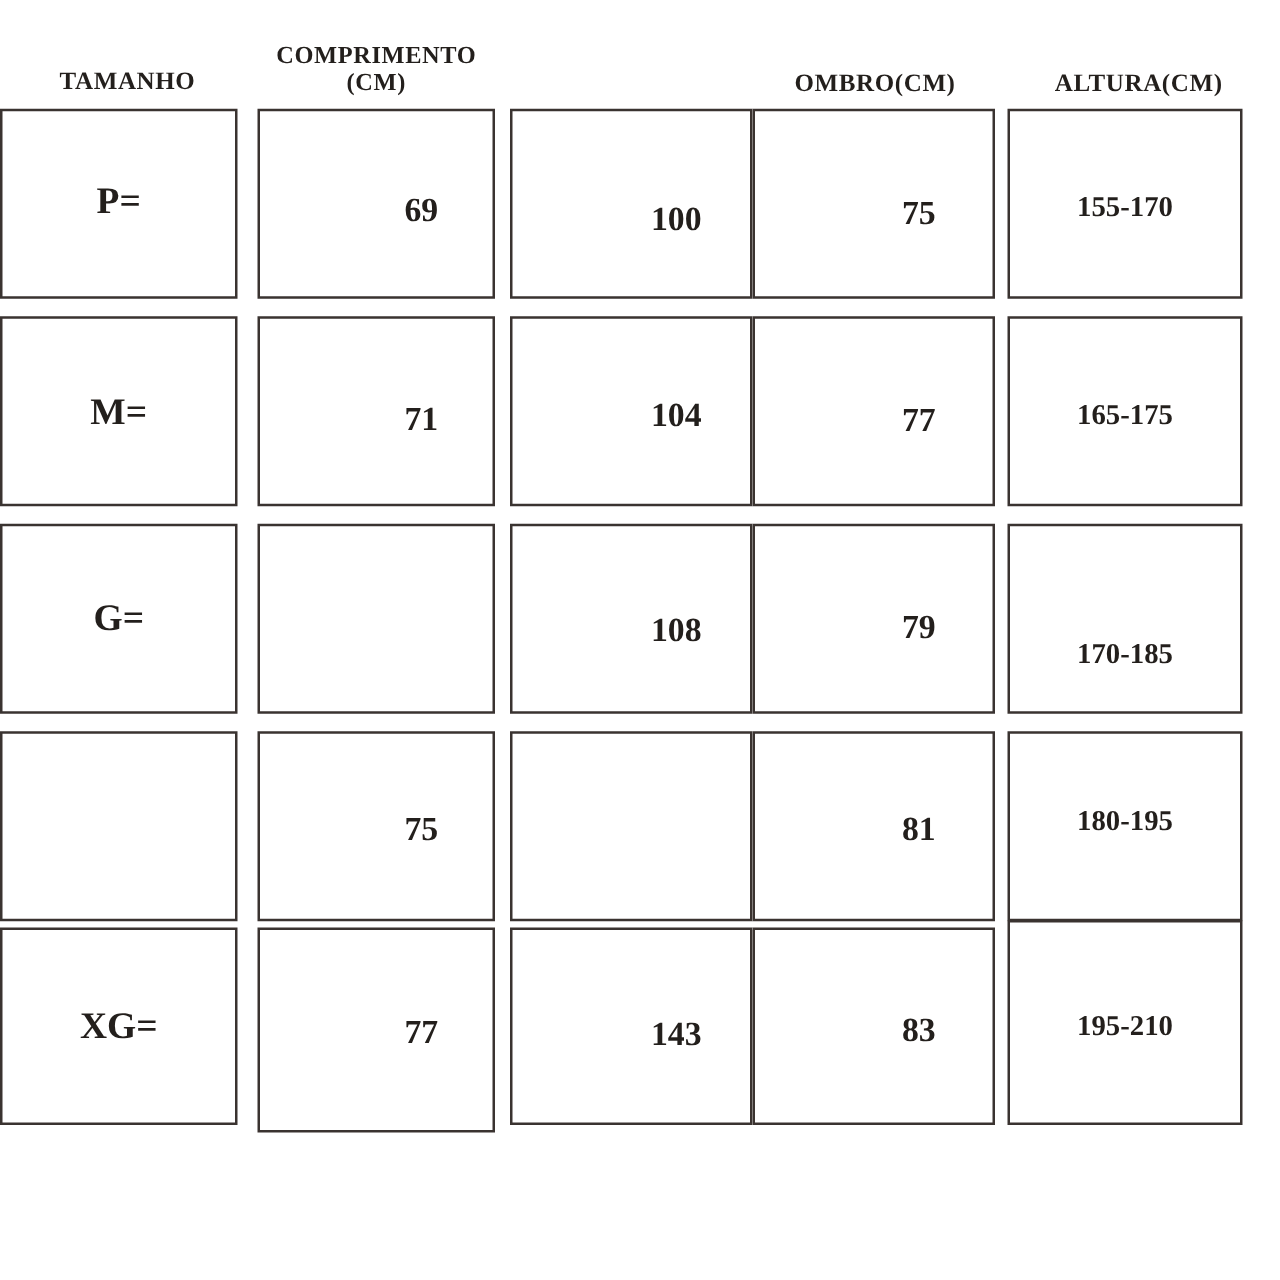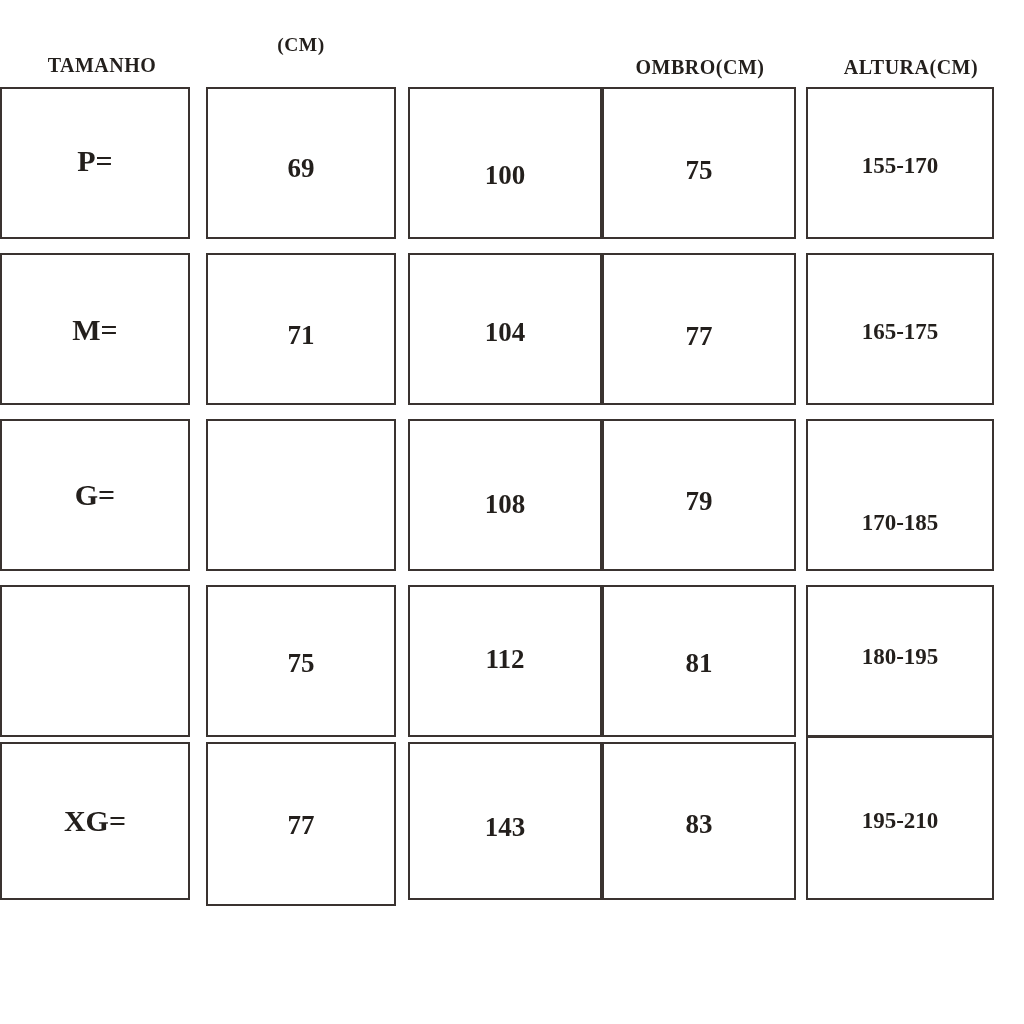--- a/index.html
+++ b/index.html
@@ -55,33 +55,34 @@
   }
   .cell-text {
     position: absolute;
     font-family: "Liberation Serif", serif;
     font-weight: bold;
     color: #231f1c;
     text-align: center;
     white-space: nowrap;
   }
   .size-label { font-size: 30px; }
-  .num        { font-size: 27px; }
+  .num        { font-size: 27px; padding-left: 36px; }
   .range      { font-size: 23px; }
 </style>
 </head>
 <body>
 
 <div id="sizechart">
 
   <div class="header-row">
     <div class="head-cell head-0">
       <span>TAMANHO</span>
     </div>
     <div class="head-cell head-1">
+      <div>COMPRIMENTO</div>
       <div>(CM)</div>
     </div>
     <div class="head-cell head-3">
       <span>OMBRO(CM)</span>
     </div>
     <div class="head-cell head-4">
       <span>ALTURA(CM)</span>
     </div>
   </div>
 
@@ -120,21 +121,20 @@
   <div class="cell-text num" style="left:602px; top:486px; width:194px;">79</div>
   <div class="cell-text range" style="left:806px; top:510px; width:188px;">170-185</div>
 
   <div class="cell" style="left:0px;   top:585px; width:190px; height:152px;"></div>
   <div class="cell" style="left:206px; top:585px; width:190px; height:152px;"></div>
   <div class="cell" style="left:408px; top:585px; width:194px; height:152px;"></div>
   <div class="cell" style="left:602px; top:585px; width:194px; height:152px;"></div>
   <div class="cell" style="left:806px; top:585px; width:188px; height:152px;"></div>
 
   <div class="cell-text num" style="left:206px; top:648px; width:190px;">75</div>
-  <div class="cell-text num" style="left:408px; top:644px; width:194px;">112</div>
   <div class="cell-text num" style="left:602px; top:648px; width:194px;">81</div>
   <div class="cell-text range" style="left:806px; top:644px; width:188px;">180-195</div>
 
   <div class="cell" style="left:0px;   top:742px; width:190px; height:158px;"></div>
   <div class="cell" style="left:206px; top:742px; width:190px; height:164px;"></div>
   <div class="cell" style="left:408px; top:742px; width:194px; height:158px;"></div>
   <div class="cell" style="left:602px; top:742px; width:194px; height:158px;"></div>
   <div class="cell" style="left:806px; top:736px; width:188px; height:164px;"></div>
 
   <div class="cell-text size-label" style="left:0px;   top:804px; width:190px;">XG=</div>

